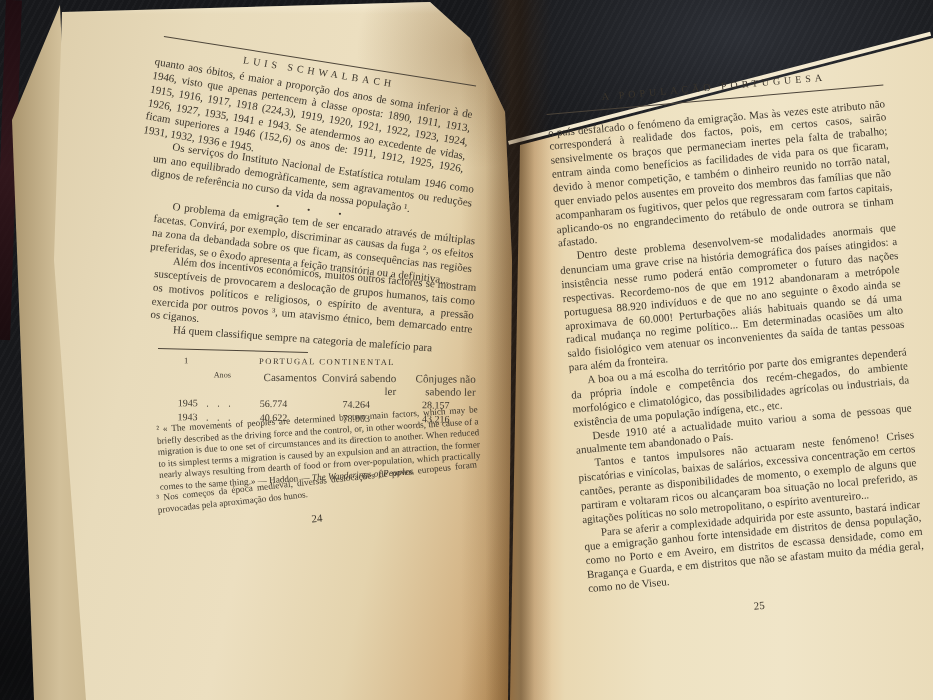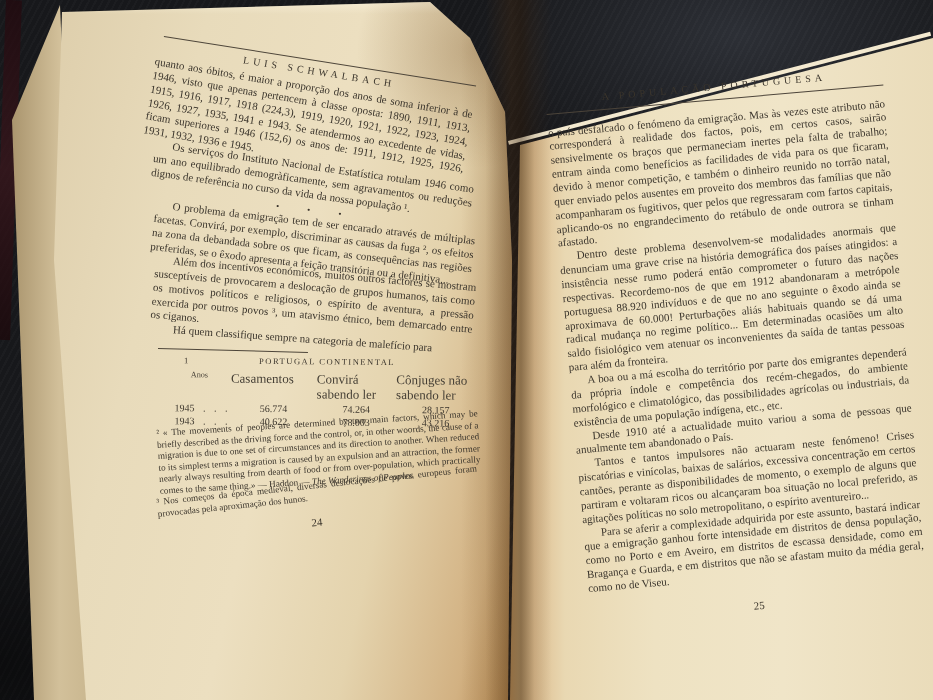--- a/index.html
+++ b/index.html
@@ -58,23 +58,23 @@
   .lp3{transform:rotate(6.5deg);margin:4px 0 0 10px;}
   .lp4{transform:rotate(5deg);margin:6px 0 0 7px;}
   .lp5{transform:rotate(4deg);margin:6px 0 0 6px;}
   .fn-rule{height:1px;background:#4e463a;width:150px;transform:rotate(1.5deg);margin:12px 0 0 2px;}
   .fn-tbl{transform:rotate(0.5deg);margin:6px 0 0 2px;width:318px;}
   .fn1-line{display:flex;align-items:baseline;font-size:8.5px;}
   .fn1-marker{margin-left:26px;}
   .fn1-title{flex:1;text-align:center;letter-spacing:1.5px;margin-right:10px;}
   .tbl{display:grid;grid-template-columns:23% 27% 25% 25%;margin-top:4px;
        font-size:10px;row-gap:1px;}
-  .th{font-size:13px;text-align:left;line-height:1.2;color:#453f35;}
+  .th{font-size:11px;text-align:right;line-height:1.2;color:#453f35;}
   .tc{text-align:center;}
-  .c1{text-align:center;padding-left:14px;word-spacing:6px;}
+  .c1{text-align:right;padding-left:14px;word-spacing:6px;}
   .th.c1{padding-left:10px;word-spacing:normal;font-size:8.2px;}
   .fn2{transform:rotate(-3.5deg);margin:24px 0 0 0;font-size:9.2px;line-height:1.25;}
   .fn3{transform:rotate(-6deg);margin:14px 0 0 0;font-size:9.2px;line-height:1.25;}
   .l-pnum{transform:rotate(-5deg);margin:10px 0 0 0;text-align:center;font-size:11px;}
 
   
   .rt{left:545px;top:96px;width:338px;font-size:11px;line-height:1.26;
       transform:rotate(-5deg);transform-origin:0 0;}
   .r-head{font-size:10px;letter-spacing:4px;text-align:center;white-space:nowrap;
           padding-bottom:5px;border-bottom:1.2px solid #4c443a;margin-bottom:12px;}

